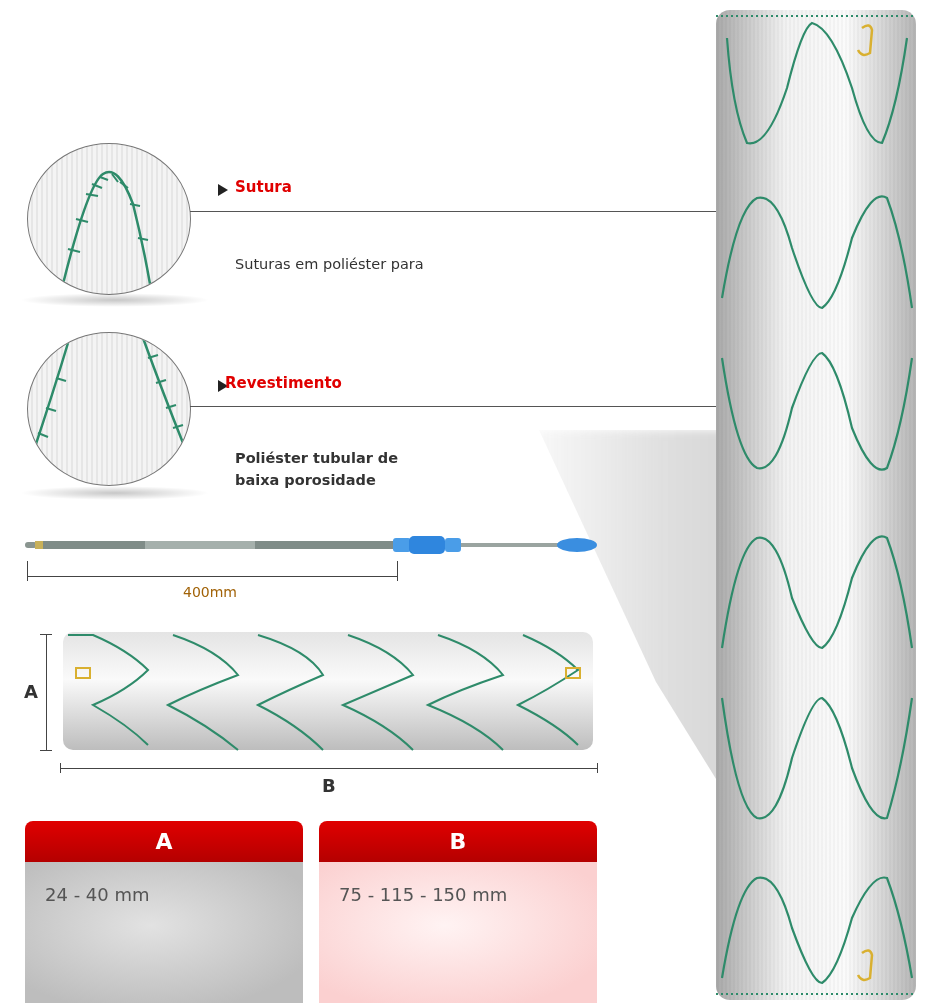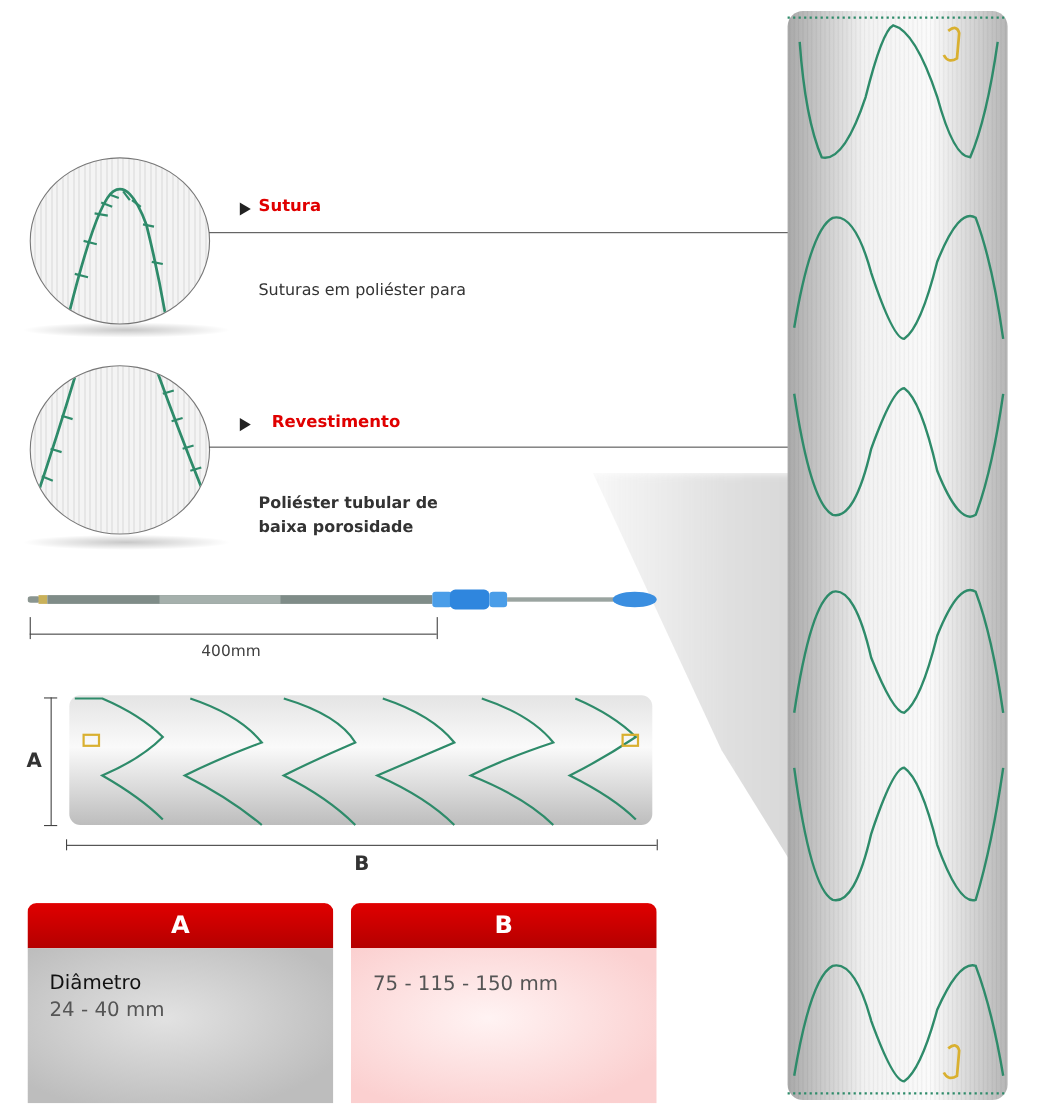--- a/index.html
+++ b/index.html
@@ -6,21 +6,21 @@
   body{width:950px;height:1008px;position:relative;overflow:hidden;font-family:"DejaVu Sans","Liberation Sans",sans-serif;}
   .abs{position:absolute;}
   .shadow-fan{position:absolute;left:500px;top:430px;width:260px;height:420px;background:linear-gradient(90deg,rgba(255,255,255,0) 0%,rgba(200,200,200,0.55) 60%,rgba(180,180,180,0.6) 100%);clip-path:polygon(15% 0%,100% 0%,100% 100%,60% 60%);filter:blur(4px);}
   .circle{position:absolute;border-radius:50%;border:1.5px solid #777;overflow:hidden;background:repeating-linear-gradient(90deg,#f4f4f4 0 3px,#e6e6e6 3px 5px);}
   .circle-shadow{position:absolute;height:14px;border-radius:50%;background:radial-gradient(ellipse at center,rgba(0,0,0,0.22) 0%,rgba(0,0,0,0) 70%);}
   .callout-line{position:absolute;height:1px;background:#555;}
   .callout-title{position:absolute;font-family:"DejaVu Sans",sans-serif;font-weight:bold;font-size:15px;color:#e00000;}
   .callout-arrow{position:absolute;width:0;height:0;border-top:6px solid transparent;border-bottom:6px solid transparent;border-left:10px solid #222;}
   .callout-desc{position:absolute;font-size:14.5px;color:#333;line-height:22px;margin-top:36px;}
   .dim-line{position:absolute;background:#444;}
-  .dim-label{position:absolute;font-size:14px;color:#404040;}
+  .dim-label{position:absolute;font-size:14px;color:#a16207;}
   .dim-letter{position:absolute;font-weight:bold;font-size:18px;color:#333;}
   .card{position:absolute;top:821px;width:278px;height:182px;border-radius:8px 8px 0 0;overflow:hidden;}
   .card-head{height:41px;background:linear-gradient(#e00000,#b40000);color:#fff;font-weight:bold;font-size:22px;text-align:center;line-height:41px;}
   .card-body{height:141px;padding:20px 20px 0 20px;box-sizing:border-box;}
   .card-a .card-body{background:radial-gradient(ellipse at 45% 45%,#e2e2e2 0%,#bdbdbd 80%);}
   .card-b .card-body{background:radial-gradient(ellipse at 45% 45%,#fff3f3 0%,#fbd0d0 80%);}
   .card-label{font-size:18px;color:#111;line-height:24px;}
   .card-value{font-size:18px;color:#555;line-height:26px;}
   .stent-v{position:absolute;left:712px;top:8px;width:208px;height:995px;}
 </style>
@@ -64,21 +64,21 @@
       <line x1="120" y1="25" x2="130" y2="22"></line>
         <line x1="128" y1="50" x2="138" y2="47"></line>
         <line x1="138" y1="75" x2="148" y2="72"></line>
         <line x1="145" y1="95" x2="155" y2="92"></line>
     </g>
   </svg>
 </div>
 <div class="circle-shadow" style="left:20px;top:486px;width:190px;"></div>
 <div class="callout-line" style="left:190px;top:406px;width:610px;"></div>
 <div class="callout-arrow" style="left:218px;top:380px;"></div>
-<div class="callout-title" style="left:247px;top:374px;">Revestimento</div>
+<div class="callout-title" style="left:225px;top:374px;">Revestimento</div>
 <div class="callout-desc" style="left:235px;top:411px;font-weight:bold;">
   <div>Poliéster tubular de</div>
   <div>baixa porosidade</div>
 </div>
 
 <svg class="abs" style="left:25px;top:532px;" width="580" height="30" viewBox="0 0 580 30">
   <rect x="0" y="10" width="12" height="6" rx="3" fill="#8a9590"></rect>
   <rect x="10" y="9" width="8" height="8" fill="#c9b15a"></rect>
   <rect x="18" y="9" width="350" height="8" fill="#7f8c88"></rect>
   <rect x="120" y="9" width="110" height="8" fill="#a5b0ac"></rect>
@@ -118,21 +118,20 @@
 <div class="dim-line" style="left:40px;top:750px;width:12px;height:1px;"></div>
 <div class="dim-letter" style="left:24px;top:681px;">A</div>
 <div class="dim-line" style="left:60px;top:768px;width:537px;height:1px;"></div>
 <div class="dim-line" style="left:60px;top:763px;width:1px;height:10px;"></div>
 <div class="dim-line" style="left:597px;top:763px;width:1px;height:10px;"></div>
 <div class="dim-letter" style="left:322px;top:775px;">B</div>
 
 <div class="card card-a" style="left:25px;">
   <div class="card-head">A</div>
   <div class="card-body">
-    <div class="card-label">Diâmetro</div>
     <div class="card-value">24 - 40 mm</div>
   </div>
 </div>
 <div class="card card-b" style="left:319px;">
   <div class="card-head">B</div>
   <div class="card-body">
     <div class="card-value">75 - 115 - 150 mm</div>
   </div>
 </div>
 

